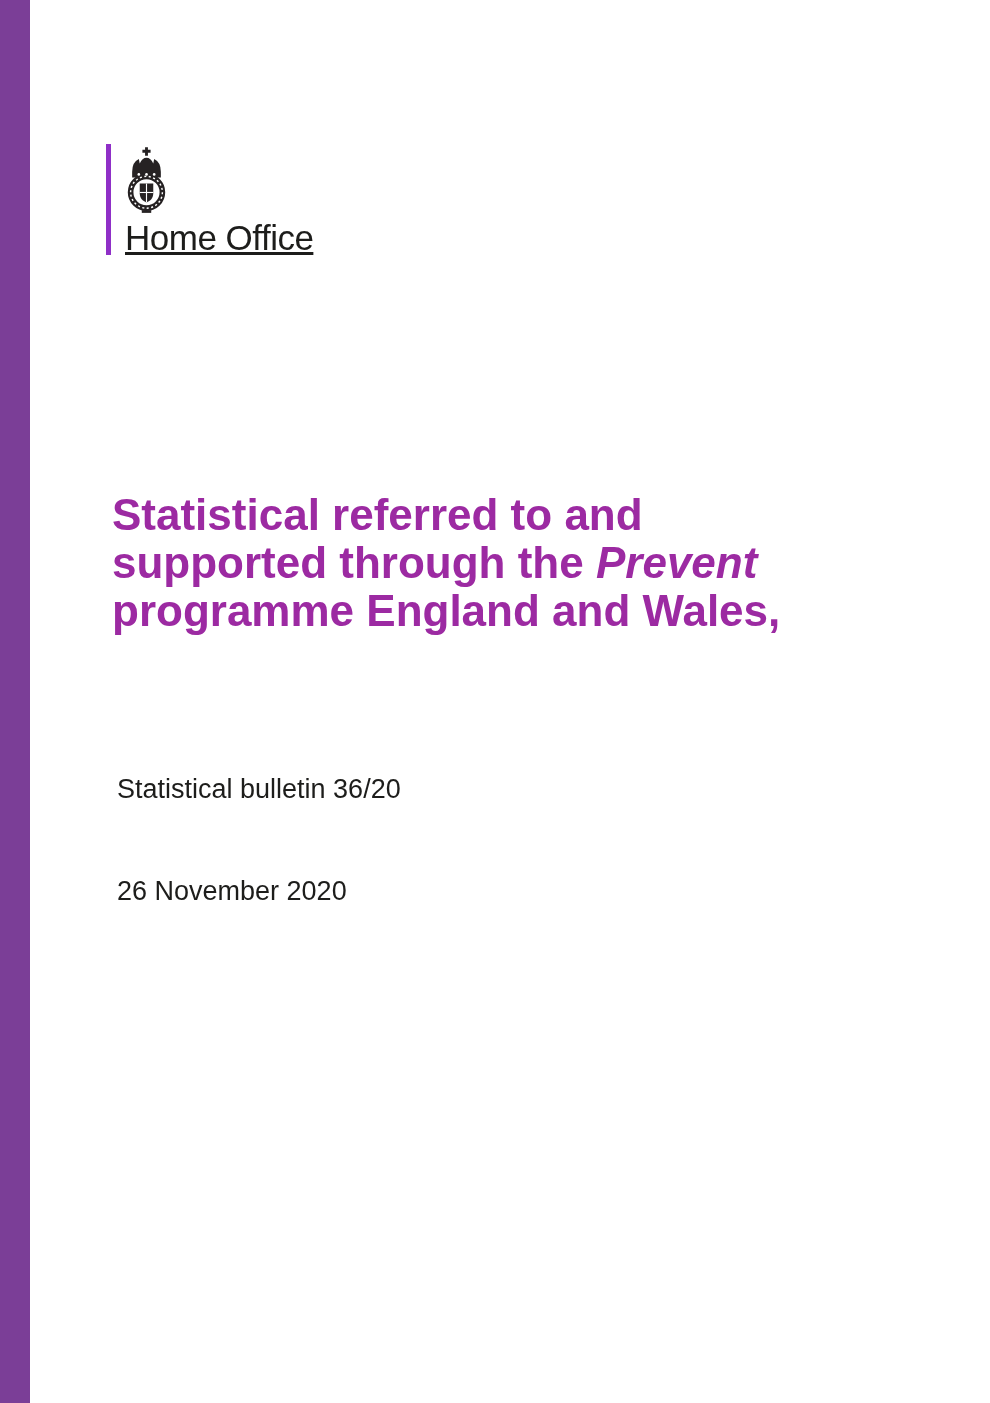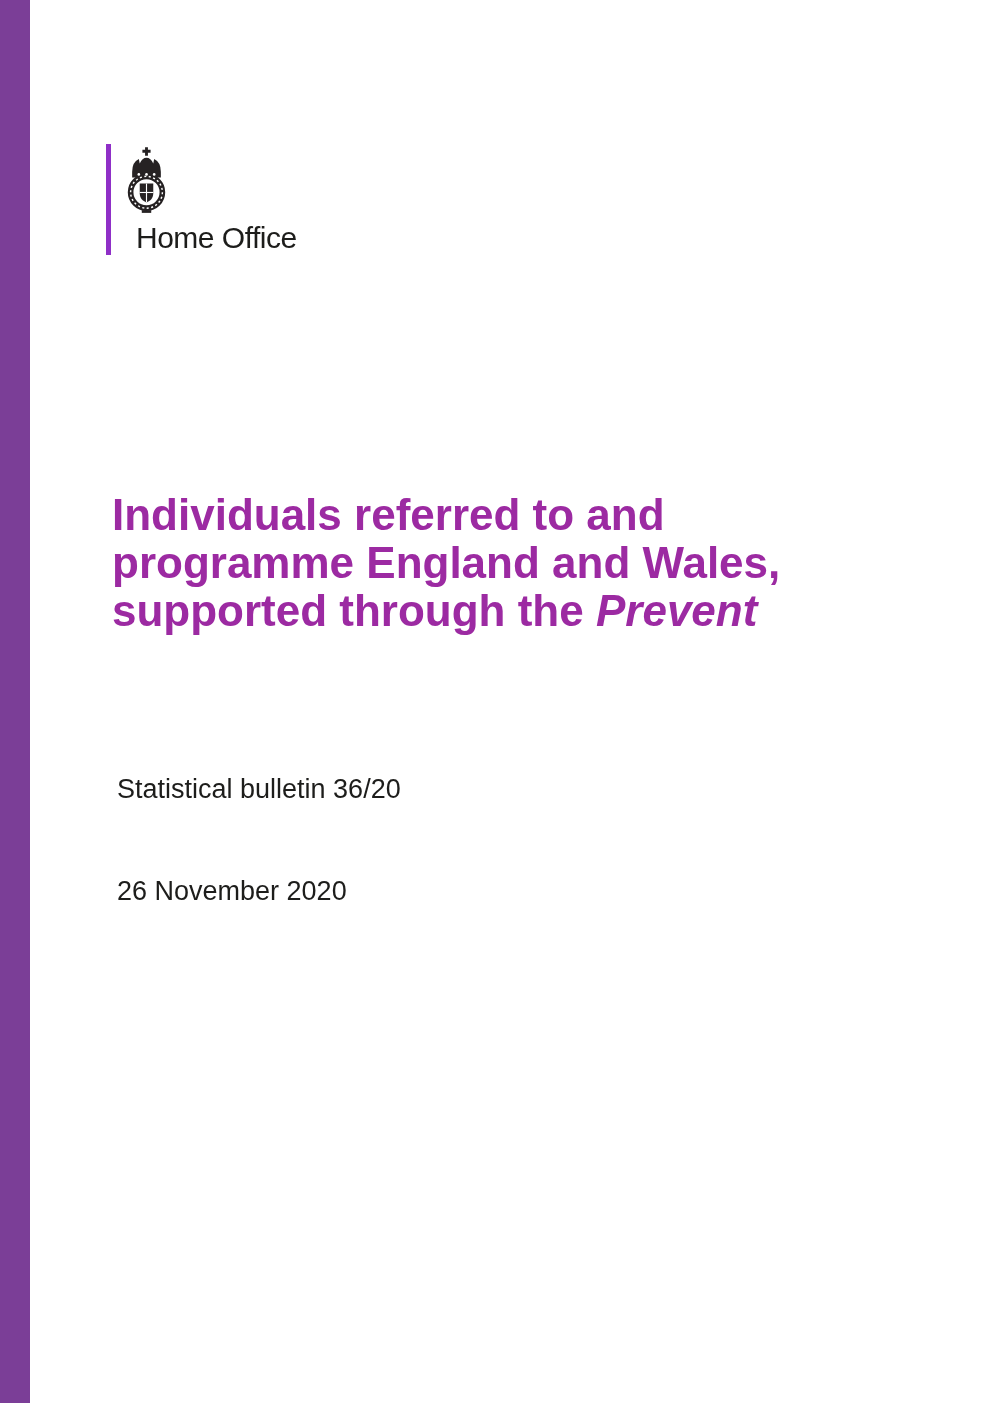--- a/index.html
+++ b/index.html
@@ -35,27 +35,28 @@
   }
   .crest {
     position: absolute;
     left: 126px;
     top: 147px;
     width: 41px;
     height: 68px;
   }
   .logo-wordmark {
     position: absolute;
-    left: 136px;
+    left: 125px;
     top: 218px;
-    font-size: 30px;
+    font-size: 35px;
     line-height: 39px;
     letter-spacing: -0.5px;
     color: var(--ink, #231F20);
     white-space: nowrap;
+    text-decoration: underline;
   }
   
   .title {
     position: absolute;
     left: 112px;
     top: 491px;
     width: 740px;
     margin: 0;
     font-size: 44px;
     line-height: 48px;
@@ -109,22 +110,22 @@
         <circle cx="20" cy="44" r="15.5" fill="none" stroke-width="1.4" stroke-dasharray="2 2.4"></circle>
         <line x1="20" y1="35.5" x2="20" y2="53.9" stroke-width="1.1"></line>
         <line x1="13.4" y1="44.2" x2="26.6" y2="44.2" stroke-width="1.1"></line>
       </g>
     </svg>
 
     <div class="logo-wordmark">Home Office</div>
   </header>
 
   <h1 class="title">
-    <span class="t-line">Individuals referred to and</span>
+    <span class="t-line">Statistical referred to and</span>
+    <span class="t-line"><span>supported through the </span><em>Prevent</em></span>
     <span class="t-line">programme England and Wales,</span>
-    <span class="t-line"><span>supported through the </span><em>Prevent</em></span>
   </h1>
 
   <p class="meta-line bulletin">Statistical bulletin 36/20</p>
 
   <p class="meta-line pubdate">26 November 2020</p>
 
 </div>
 
 </body></html>

